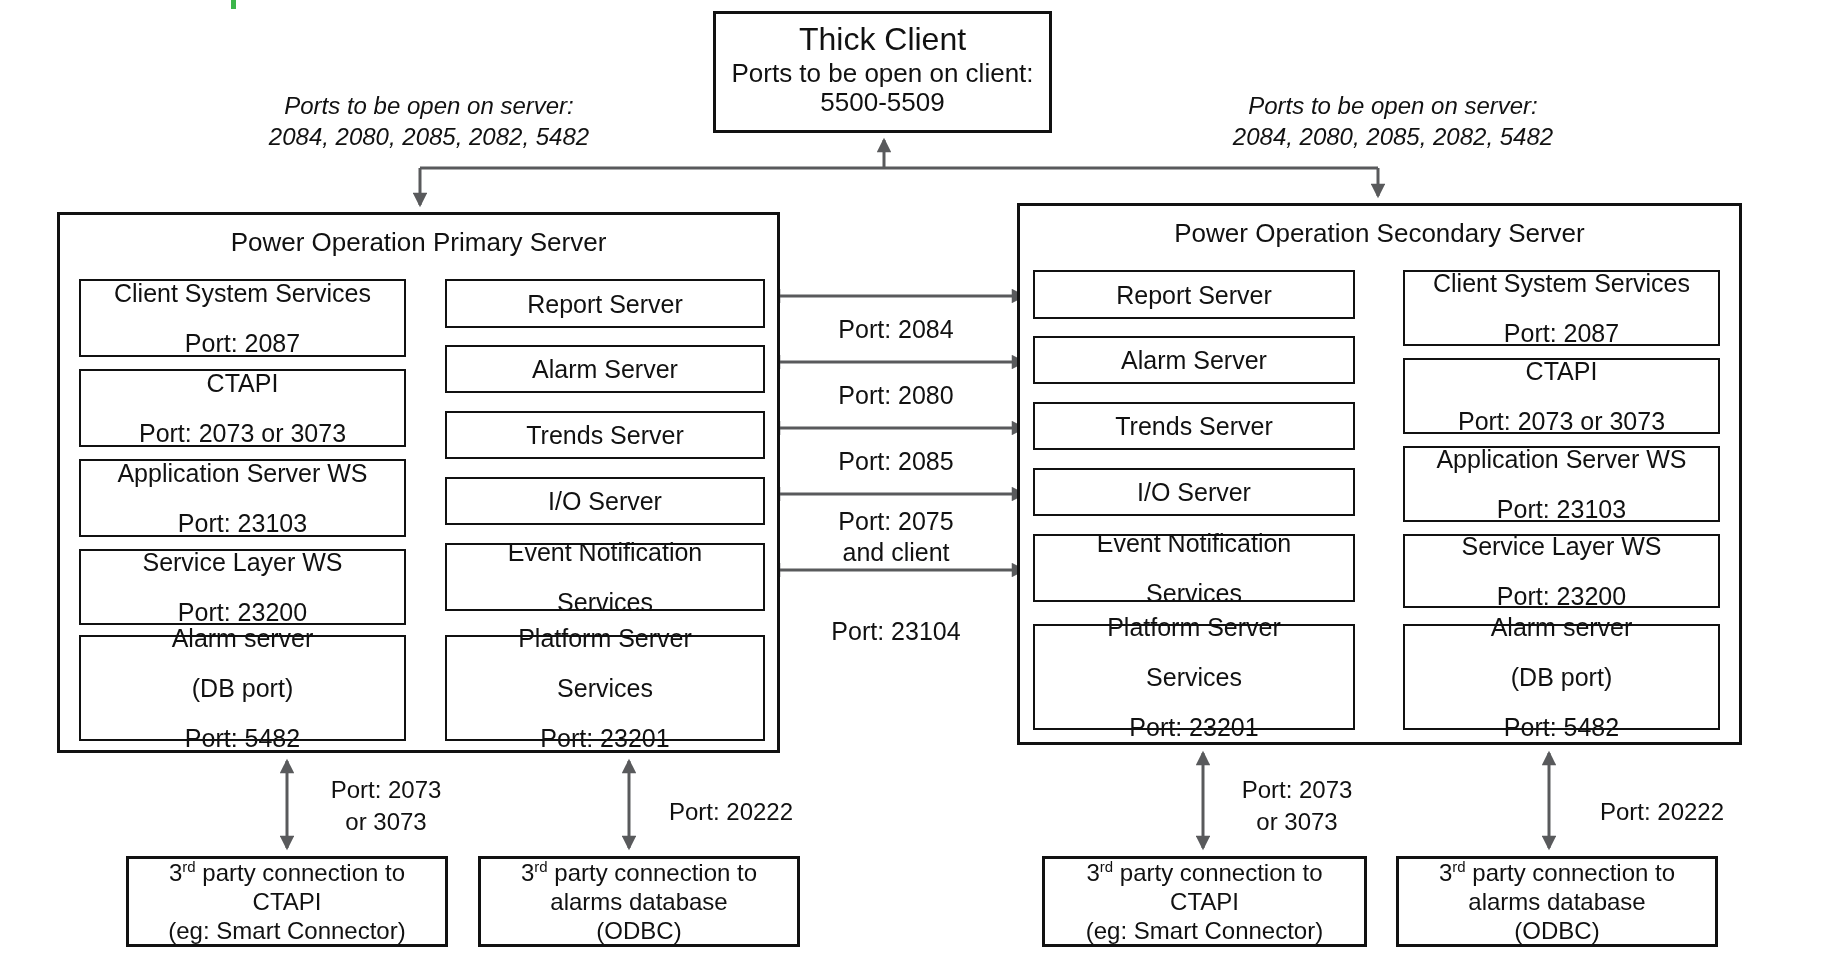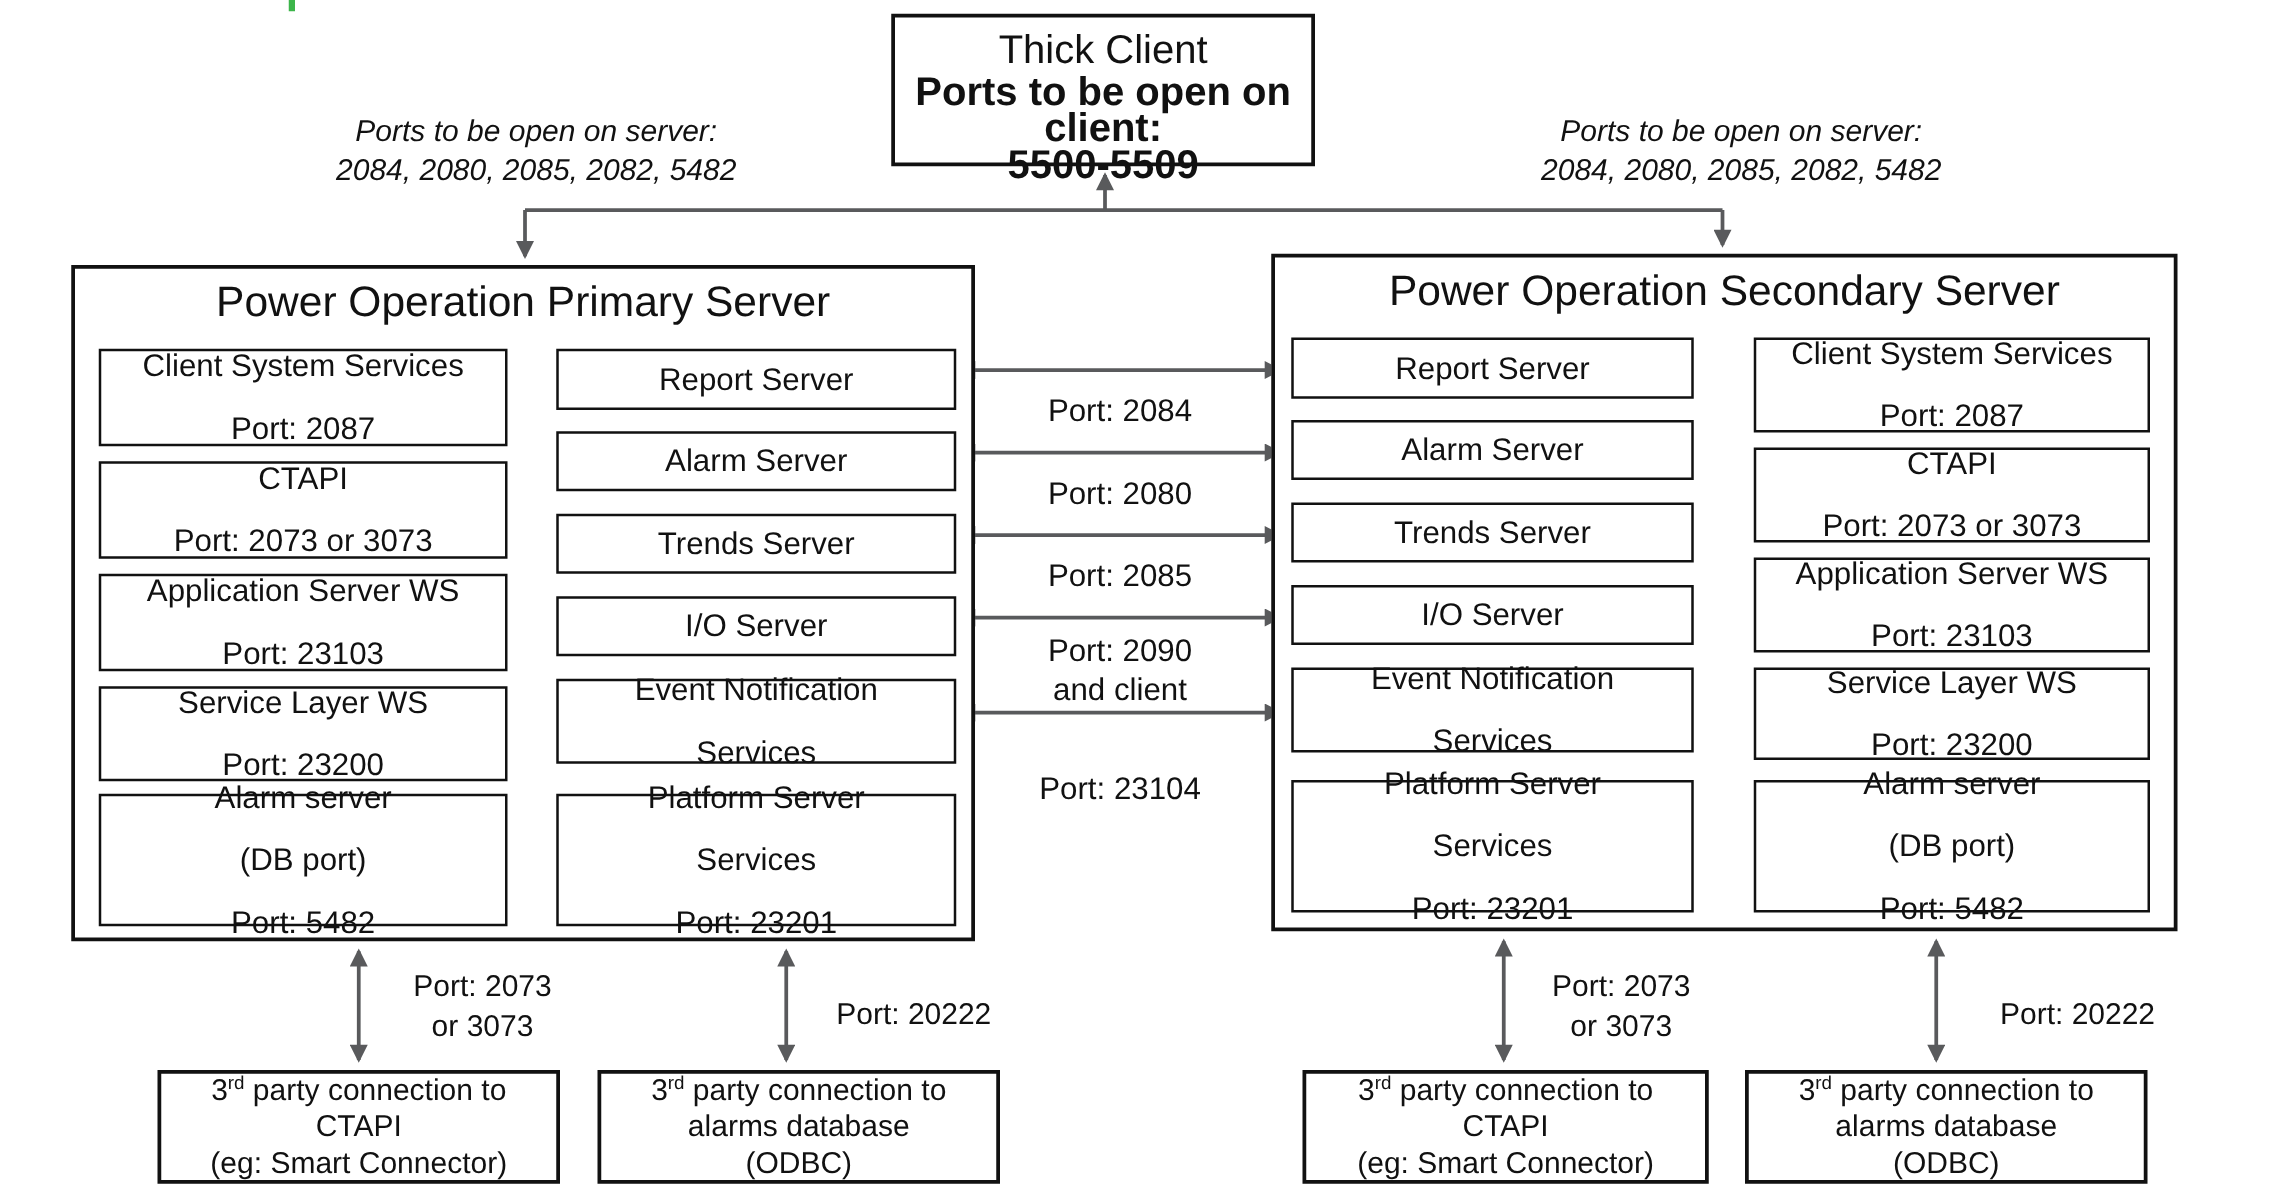--- a/index.html
+++ b/index.html
@@ -5,25 +5,25 @@
   html,body{margin:0;padding:0;background:#fff;}
   #canvas{
     position:relative;width:1824px;height:957px;background:#ffffff;overflow:hidden;
     font-family:"Liberation Sans","DejaVu Sans",sans-serif;color:#111;border-radius:15px;
   }
   svg.wires{position:absolute;left:0;top:0;width:1824px;height:957px;pointer-events:none;}
   .outerbox{position:absolute;border:3px solid #111;background:#fff;box-sizing:border-box;}
   .innerbox{position:absolute;border:2px solid #111;background:#fff;box-sizing:border-box;
     display:flex;flex-direction:column;align-items:center;justify-content:center;text-align:center;gap:20px;}
   .innerbox .ln{line-height:30px;font-size:25px;white-space:nowrap;}
-  .servertitle{position:absolute;top:7px;left:0;width:100%;text-align:center;font-size:34px;line-height:40px;white-space:nowrap;}
+  .servertitle{position:absolute;top:7px;left:0;width:100%;text-align:center;font-size:26px;line-height:40px;white-space:nowrap;}
   .thickclient{position:absolute;border:3px solid #111;background:#fff;box-sizing:border-box;
     display:flex;flex-direction:column;align-items:center;text-align:center;}
   .thickclient .tc-title{font-size:32px;line-height:40px;margin-top:5px;}
-  .thickclient .tc-ln{font-size:32px;line-height:29px;font-weight:bold;}
+  .thickclient .tc-ln{font-size:26px;line-height:29px;}
   .note{position:absolute;text-align:center;font-size:24px;line-height:31px;white-space:nowrap;font-style:italic;}
   .midlabel{position:absolute;left:756px;width:280px;text-align:center;font-size:25px;line-height:31px;white-space:nowrap;}
   .portlabel{position:absolute;width:170px;text-align:center;font-size:24px;line-height:32px;white-space:nowrap;}
   .botbox{position:absolute;border:3px solid #111;background:#fff;box-sizing:border-box;top:856px;height:91px;
     display:flex;flex-direction:column;align-items:center;justify-content:center;text-align:center;}
   .botbox .ln{line-height:29px;font-size:24px;white-space:nowrap;}
   sup.rd{font-size:15px;vertical-align:super;line-height:0;}
   .tick{position:absolute;background:#3cb54a;}
 </style>
 </head>
@@ -167,21 +167,21 @@
       <div class="ln">Alarm server</div>
       <div class="ln">(DB port)</div>
       <div class="ln">Port: 5482</div>
     </div>
   </div>
 
   <div class="midlabel" style="top:314px;">Port: 2084</div>
   <div class="midlabel" style="top:380px;">Port: 2080</div>
   <div class="midlabel" style="top:446px;">Port: 2085</div>
   <div class="midlabel" style="top:506px;">
-    <div>Port: 2090</div>
+    <div>Port: 2075</div>
     <div>and client</div>
   </div>
   <div class="midlabel" style="top:616px;">Port: 23104</div>
 
   <div class="portlabel" style="left:301px;top:774px;">
     <div>Port: 2073</div>
     <div>or 3073</div>
   </div>
   <div class="portlabel" style="left:646px;top:796px;">Port: 20222</div>
   <div class="portlabel" style="left:1212px;top:774px;">

